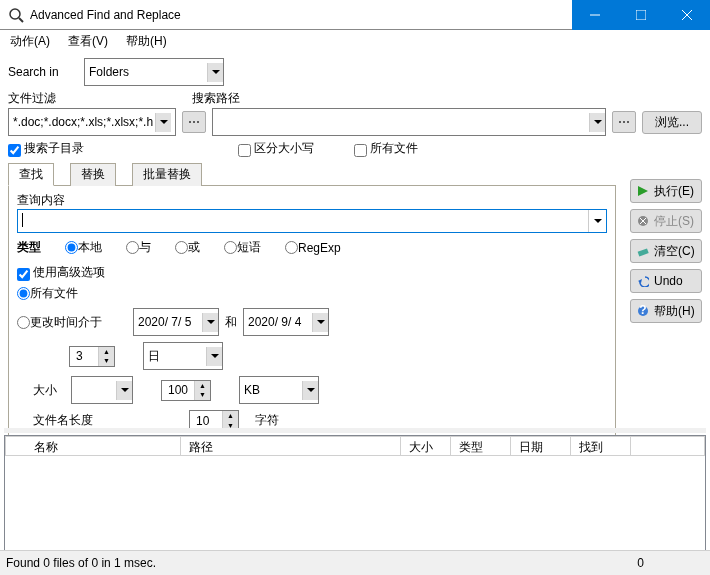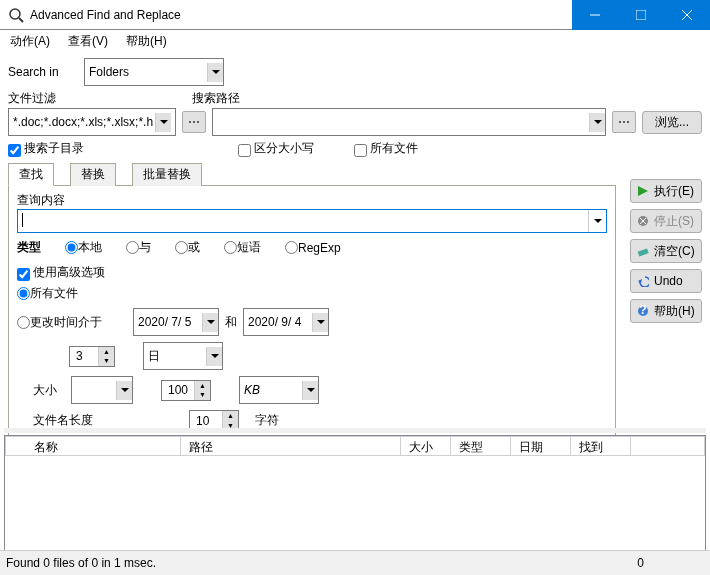--- a/index.html
+++ b/index.html
@@ -271,21 +271,21 @@
             </div>
         <span style="width:16px;"></span>
         <div class="spinner" style="">
               <span style="min-width:32px;text-align:right;">100</span>
               <div class="arrows">
                 <div>▲</div>
                 <div>▼</div>
               </div>
             </div>
         <span style="width:16px;"></span>
-        <div class="combo" style="width:80px;font-style:italic;">
+        <div class="combo" style="width:80px;">
               <span>KB</span>
               <div class="arrow">
                 <div class="triangle-down"></div>
               </div>
             </div>
       </div>
 
       <div class="row">
         <span style="width:90px; padding-left:16px;">文件名长度</span>
         <span style="width:70px;"></span>

